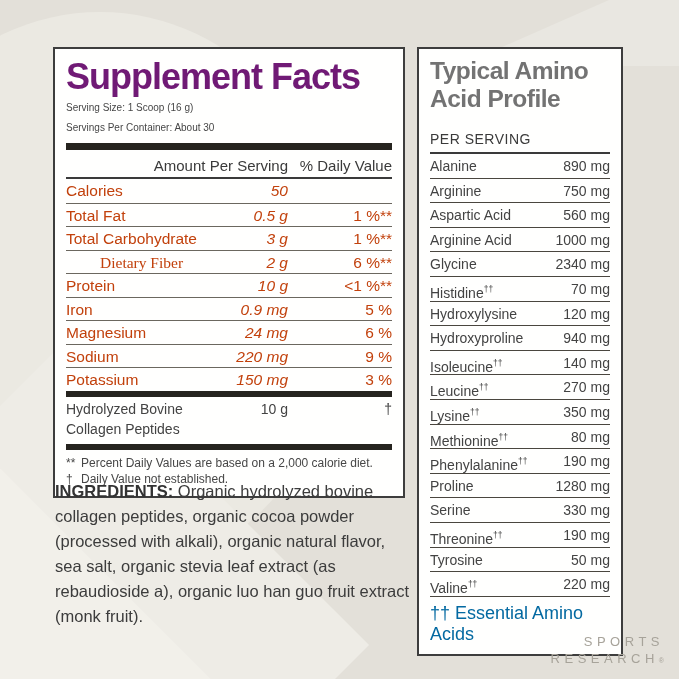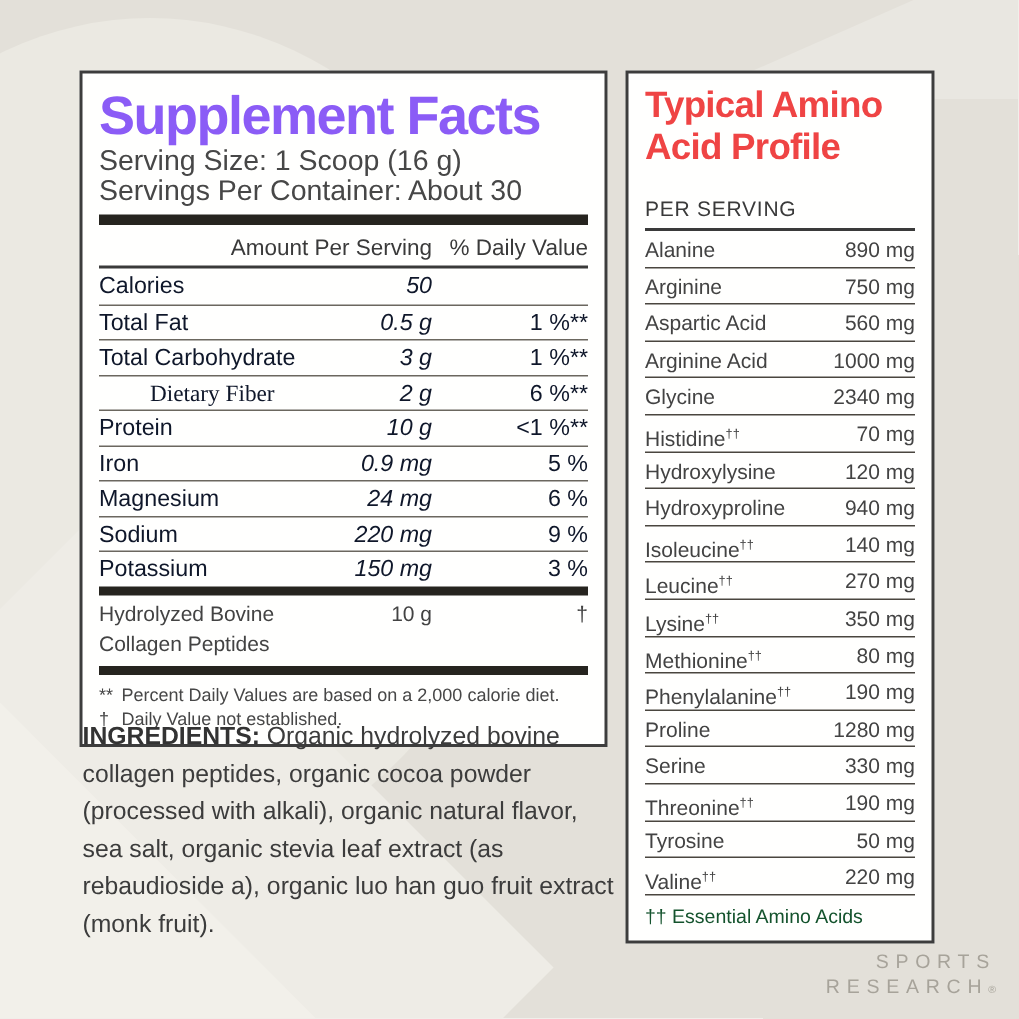--- a/index.html
+++ b/index.html
@@ -13,54 +13,54 @@
   .bg-ellipse { left:-150px; top:12px; width:500px; height:566px; border-radius:50%; background:#ebe9e2; }
   .bg-band1 { left:-150px; top:430px; width:430px; height:430px; transform:rotate(45deg); background:#eeece6; }
   .bg-band2 { left:-210px; top:520px; width:370px; height:370px; transform:rotate(45deg); background:#f2f0ea; }
   .bg-wedge { right:0; top:0; width:250px; height:66px; background:#e9e7e1;
               clip-path:polygon(12% 100%, 72% 0, 100% 0, 100% 100%); }
 
   .panel { position:absolute; z-index:2; background:#fffffe; border:2px solid #3d3d3d; color:#3a3a3a; }
 
   
   .facts-panel { left:53px; top:47px; width:352px; padding:7px 11px 8px 11px; }
-  .sf-title { font-size:36px; font-weight:700; letter-spacing:-1px; line-height:42px; color:#8b5cf6; white-space:nowrap; }
-  .sf-serving { font-size:19px; line-height:19.5px; color:#474747; }
+  .sf-title { font-size:36px; font-weight:700; letter-spacing:-1px; line-height:42px; color:#701a75; white-space:nowrap; }
+  .sf-serving { font-size:10px; line-height:19.5px; color:#474747; }
   .bar { height:7px; background:#26241f; }
   .bar-top { margin-top:6px; }
   .sf-header { position:relative; height:29px; line-height:31px; border-bottom:2px solid #3a3a3a; font-weight:400; font-size:15px; }
   .sf-header .h-amt { position:absolute; right:104px; }
   .sf-header .h-dv  { position:absolute; right:0; }
-  .frow { position:relative; height:23.5px; line-height:23.5px; font-size:15.5px; color:#0f172a; }
+  .frow { position:relative; height:23.5px; line-height:23.5px; font-size:15.5px; color:#c2410c; }
   #facts-rows .frow + .frow { border-top:1px solid #6b675f; }
   .frow .fname.indent { padding-left:34px;font-family:Liberation Serif, serif; }
   .frow .famt { position:absolute; right:104px; top:0;font-style:italic; }
   .frow .fdv  { position:absolute; right:0; top:0; }
   .bar-mid { height:6px; background:#26241f; }
   .collagen { position:relative; padding:2px 0 5px 0; font-size:14px; line-height:20px; color:#434343; }
   .collagen .cname { display:inline-block; width:170px; }
   .collagen .famt { position:absolute; right:104px; top:2px; }
   .collagen .fdv  { position:absolute; right:0; top:2px; }
   .footnotes { padding-top:5px; }
   .fn { display:flex; font-size:12px; line-height:16.5px; color:#474747; white-space:nowrap; }
   .fn .mark { width:15px; flex:0 0 15px; }
 
   
   .ingredients { position:absolute; z-index:2; left:55px; top:479px; width:358px;
                  font-size:16.5px; line-height:25px; color:#3c3c3c; }
   .ingredients b { font-weight:700; color:#333; }
 
   
   .amino-panel { left:417px; top:47px; width:206px; padding:8px 11px 9px 11px; }
-  .ap-title { font-size:24.5px; font-weight:700; letter-spacing:-0.5px; line-height:27.5px; color:#ef4444; }
+  .ap-title { font-size:24.5px; font-weight:700; letter-spacing:-0.5px; line-height:27.5px; color:#737373; }
   .ap-sub { font-size:14px; letter-spacing:0.5px; margin-top:19px; padding-bottom:5px; border-bottom:2px solid #3a3a3a; color:#3a3a3a; }
   .arow { display:flex; justify-content:space-between; height:24.6px; line-height:24.6px;
           font-size:14px; color:#434343; border-bottom:1.5px solid #4a463f; }
   .arow sup { font-size:8.5px; }
-  .ap-foot { padding-top:6px; font-size:13px; color:#14532d; }
+  .ap-foot { padding-top:6px; font-size:18px; color:#0369a1; }
 
   
   .brand { position:absolute; z-index:2; right:15px; bottom:10px; text-align:right;
            font-size:13px; letter-spacing:4.5px; line-height:17px; color:#a7a39a; }
   .brand .reg { font-size:7px; letter-spacing:0; vertical-align:baseline; }
 </style>
 </head>
 <body>
 
 <div class="canvas">

